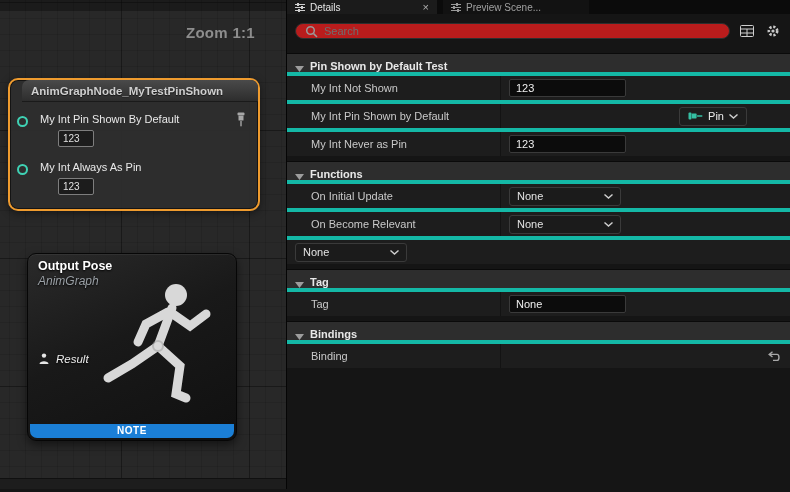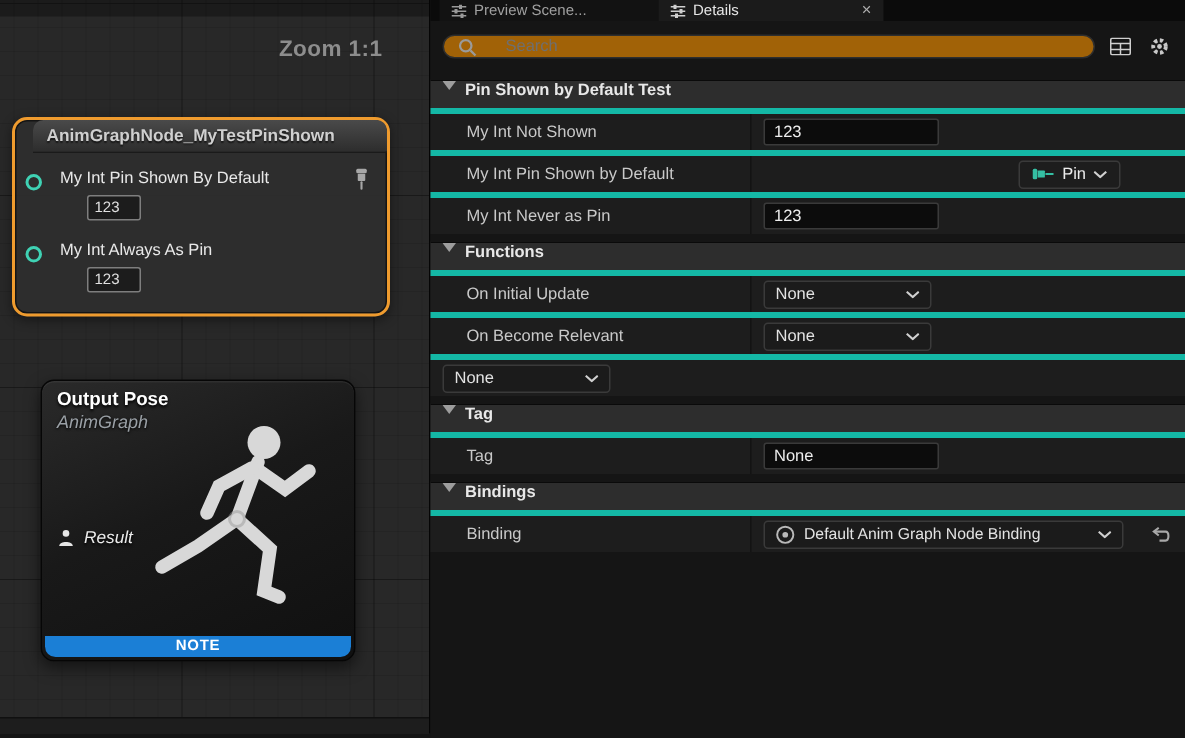--- a/index.html
+++ b/index.html
@@ -58,29 +58,29 @@
 
   
   .details { position:relative; flex:1; height:492px; background:#151515; display:flex; flex-direction:column; }
   .tabbar { height:14px; background:#0b0b0b; display:flex; align-items:stretch; }
   .tab { display:flex; align-items:center; gap:5px; padding:0 8px; font-size:10px; cursor:default; }
   .tab-active { width:150px; background:#1b1b1b; color:#e6e6e6; }
   .tab-inactive { margin-left:6px; background:#121212; color:#a0a0a0; width:146px; }
   .tab-close { margin-left:auto; color:#b0b0b0; font-size:11px; line-height:1; }
 
   .toolbar { display:flex; align-items:center; padding:8px 8px; gap:8px; }
-  .searchbox { flex:1; height:16px; background:#a16207; border:1px solid #2e2e2e; border-radius:11px;
-    display:flex; align-items:center; gap:19px; padding:0 9px; }
+  .searchbox { flex:1; height:16px; background:#b91c1c; border:1px solid #2e2e2e; border-radius:11px;
+    display:flex; align-items:center; gap:6px; padding:0 9px; }
   .searchbox input { flex:1; background:transparent; border:none; outline:none; color:#dcdcdc; font-size:11px; font-family:inherit; }
   .searchbox input::placeholder { color:#6f6f6f; }
   .toolbar-icon { display:flex; align-items:center; justify-content:center; width:18px; height:18px; }
 
   .section { margin-top:5px; }
   .section-header { height:19px; background:#2d2d2d; border-top:1px solid #0a0a0a;
-    display:flex; align-items:flex-start; gap:6px; padding:0 8px; }
+    display:flex; align-items:flex-end; gap:6px; padding:0 8px; }
   .section-header span { font-size:11px; font-weight:bold; color:#e8e8e8; }
   .prop-row { height:28px; background:#1d1d1d; border-top:4px solid #14b8a6; display:flex; }
   .row-name { width:214px; flex:0 0 214px; display:flex; align-items:center; padding-left:24px;
     font-size:11px; color:#c9c9c9; border-right:1px solid #131313; white-space:nowrap; overflow:hidden; }
   .row-value { flex:1; display:flex; align-items:center; padding-left:8px; padding-right:8px; }
 
   .text-input { width:117px; height:18px; background:#0c0c0c; border:1px solid #3a3a3a; border-radius:2px;
     color:#eee; font-size:11px; padding:0 6px; font-family:inherit; }
   .combo { width:112px; height:19px; background:#1b1b1b; border:1px solid #3a3a3a; border-radius:3px;
     display:flex; align-items:center; justify-content:space-between; padding:0 7px;
@@ -144,51 +144,51 @@
       </div>
       <div class="note-bar">NOTE</div>
     </div>
 
     <div class="graph-bottomstrip"></div>
   </div>
 
   <div class="details">
 
     <div class="tabbar">
+      <div class="tab tab-active">
+        <svg width="10" height="9" viewBox="0 0 10 9">
+          <g stroke="#cfcfcf" stroke-width="1">
+              <line x1="0" y1="1.5" x2="10" y2="1.5"></line>
+              <line x1="0" y1="4.5" x2="10" y2="4.5"></line>
+              <line x1="0" y1="7.5" x2="10" y2="7.5"></line>
+            </g>
+          <g fill="#cfcfcf">
+              <rect x="2" y="0" width="2" height="3"></rect>
+              <rect x="6" y="3" width="2" height="3"></rect>
+              <rect x="3" y="6" width="2" height="3"></rect>
+            </g>
+        </svg>
+        <span>Details</span>
+        <span class="tab-close">×</span>
+      </div>
       <div class="tab tab-inactive">
         <svg width="10" height="9" viewBox="0 0 10 9">
           <g stroke="#9a9a9a" stroke-width="1">
               <line x1="0" y1="1.5" x2="10" y2="1.5"></line>
               <line x1="0" y1="4.5" x2="10" y2="4.5"></line>
               <line x1="0" y1="7.5" x2="10" y2="7.5"></line>
             </g>
           <g fill="#9a9a9a">
               <rect x="5" y="0" width="2" height="3"></rect>
               <rect x="2" y="3" width="2" height="3"></rect>
               <rect x="6" y="6" width="2" height="3"></rect>
             </g>
         </svg>
         <span>Preview Scene...</span>
       </div>
-      <div class="tab tab-active">
-        <svg width="10" height="9" viewBox="0 0 10 9">
-          <g stroke="#cfcfcf" stroke-width="1">
-              <line x1="0" y1="1.5" x2="10" y2="1.5"></line>
-              <line x1="0" y1="4.5" x2="10" y2="4.5"></line>
-              <line x1="0" y1="7.5" x2="10" y2="7.5"></line>
-            </g>
-          <g fill="#cfcfcf">
-              <rect x="2" y="0" width="2" height="3"></rect>
-              <rect x="6" y="3" width="2" height="3"></rect>
-              <rect x="3" y="6" width="2" height="3"></rect>
-            </g>
-        </svg>
-        <span>Details</span>
-        <span class="tab-close">×</span>
-      </div>
     </div>
 
     <div class="toolbar">
       <div class="searchbox">
         <svg width="13" height="13" viewBox="0 0 13 13" fill="none" stroke="#9a9a9a" stroke-width="1.5">
           <circle cx="5.5" cy="5.5" r="3.8"></circle>
             <line x1="8.6" y1="8.6" x2="12" y2="12"></line>
         </svg>
         <input placeholder="Search" style="">
       </div>
@@ -304,30 +304,20 @@
     <div class="section">
       <div class="section-header">
         <svg width="9" height="6" viewBox="0 0 9 6">
             <path d="M0 0 h9 L4.5 6 Z" fill="#9d9d9d"></path>
           </svg>
         <span>Bindings</span>
       </div>
       <div class="prop-row">
         <div class="row-name">Binding</div>
         <div class="row-value">
-          <div class="binding-combo">
-            <svg width="13" height="13" viewBox="0 0 13 13">
-              <circle cx="6.5" cy="6.5" r="5.4" fill="none" stroke="#b9b9b9" stroke-width="1.3"></circle>
-              <circle cx="6.5" cy="6.5" r="1.9" fill="#b9b9b9"></circle>
-            </svg>
-            <span>Default Anim Graph Node Binding</span>
-            <svg class="chev" width="9" height="5" viewBox="0 0 9 5" fill="none" stroke="#cfcfcf" stroke-width="1.4">
-                <path d="M0.5 0.5 L4.5 4 L8.5 0.5"></path>
-              </svg>
-          </div>
           <div class="revert-btn">
             <svg width="14" height="11" viewBox="0 0 14 11" fill="none" stroke="#a8a8a8" stroke-width="1.4">
               <path d="M4.5 0.8 L1.2 3.4 L4.5 6"></path>
               <path d="M1.6 3.4 H9 C11.6 3.4 11.6 9.4 9 9.4 H5"></path>
             </svg>
           </div>
         </div>
       </div>
     </div>
 

